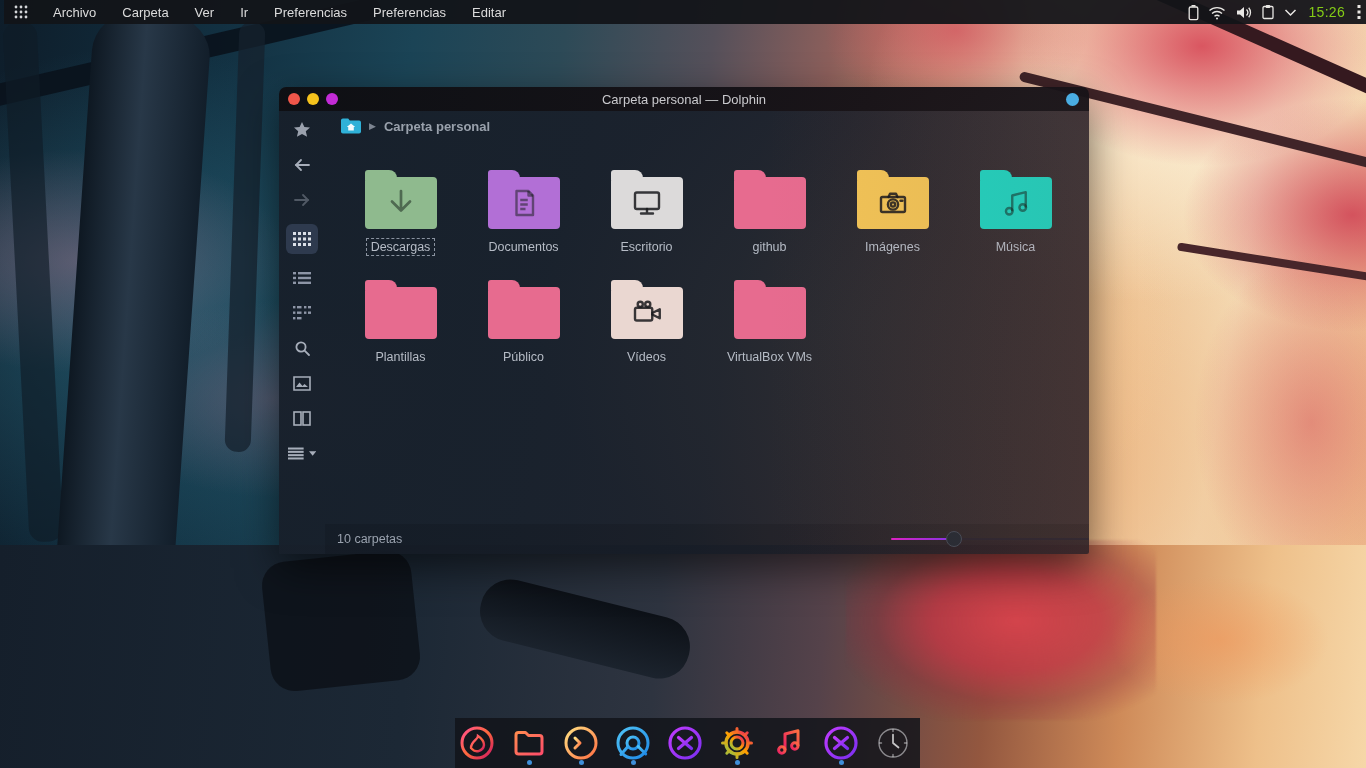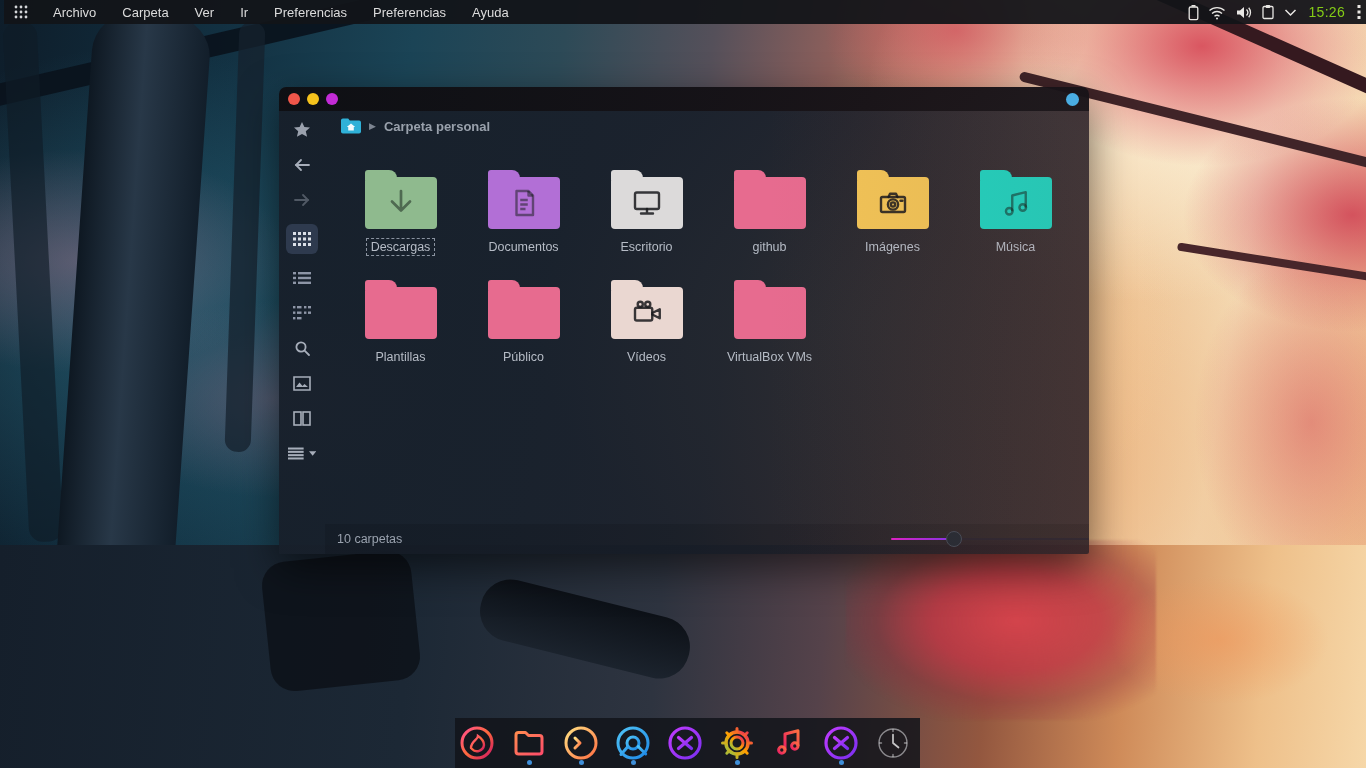--- a/index.html
+++ b/index.html
@@ -159,21 +159,21 @@
             <circle cx="7" cy="12" r="1.4"></circle>
             <circle cx="12" cy="12" r="1.4"></circle>
         </svg>
       </span>
       <span class="mb-item">Archivo</span>
       <span class="mb-item">Carpeta</span>
       <span class="mb-item">Ver</span>
       <span class="mb-item">Ir</span>
       <span class="mb-item">Preferencias</span>
       <span class="mb-item">Preferencias</span>
-      <span class="mb-item">Ayuda</span>
+      <span class="mb-item">Editar</span>
     </div>
     <div class="mb-right">
       <span>
         <svg width="11" height="17" viewBox="0 0 11 17" fill="none" stroke="#e9e7e4" stroke-width="1.3">
           <rect x="3.5" y="1" width="4" height="1.6" fill="#e9e7e4" stroke="none"></rect>
           <rect x="1.2" y="3" width="8.6" height="12.6" rx="1.4"></rect>
         </svg>
       </span>
       <span>
         <svg width="18" height="15" viewBox="0 0 18 15" fill="none" stroke="#e9e7e4" stroke-width="1.3">
@@ -212,20 +212,21 @@
     </div>
   </div>
 
   <div class="window">
     <div class="titlebar">
       <div class="tl-group">
         <span class="tl" style="background: rgb(240, 86, 74);"></span>
         <span class="tl" style="background: rgb(246, 194, 28);"></span>
         <span class="tl" style="background: rgb(195, 43, 214);"></span>
       </div>
+      <span class="title-text">Carpeta personal — Dolphin</span>
       <span class="tr-btn" style="background: rgb(74, 173, 226);"></span>
     </div>
 
     <div class="win-body">
 
       <div class="sidebar">
         <div class="sb-item">
           <svg width="18" height="18" viewBox="0 0 18 18" fill="#9aa1ad">
             <path d="M9 1l2.4 5 5.6.6-4.2 3.7 1.3 5.5L9 13l-5.1 2.8 1.3-5.5L1 6.6 6.6 6z"></path>
           </svg>

